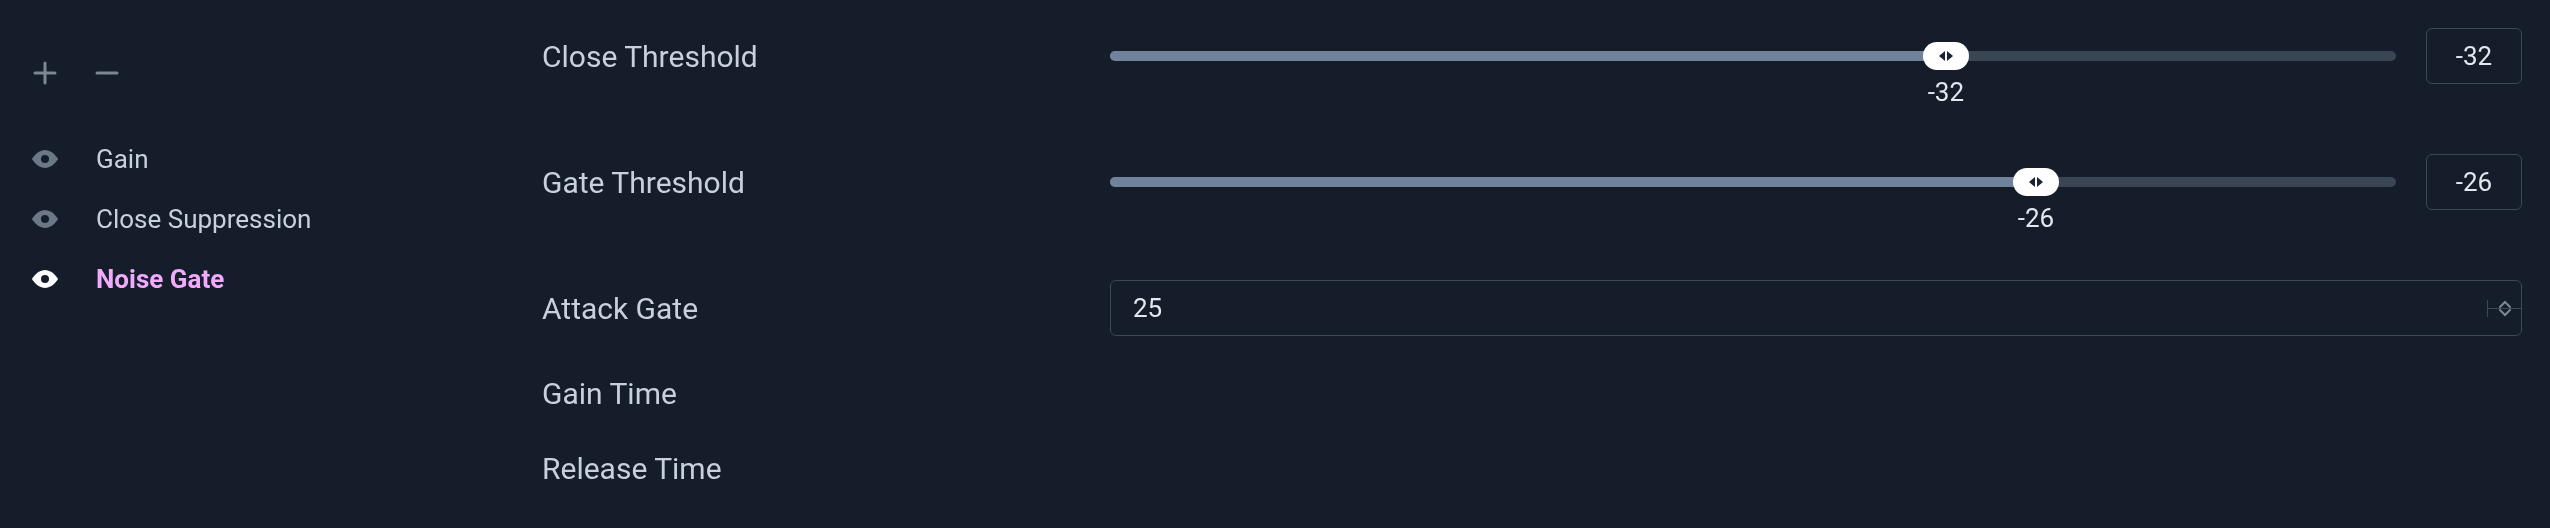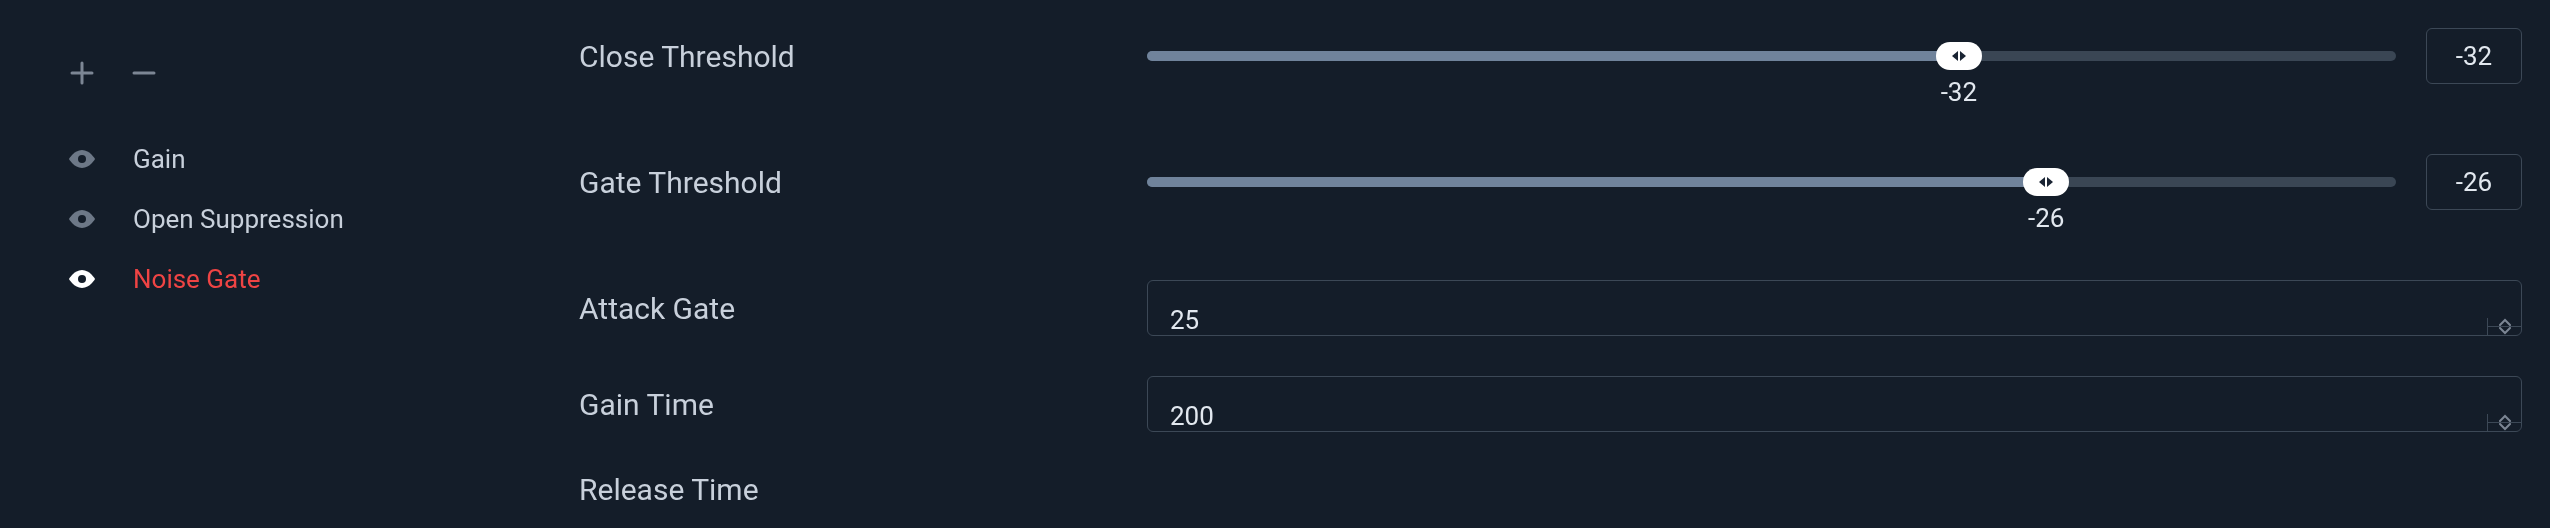--- a/index.html
+++ b/index.html
@@ -16,21 +16,20 @@
     width: 100%;
     height: 100%;
   }
 
   
   .sidebar {
     width: 510px;
     padding-top: 60px;
     padding-left: 30px;
     flex: none;
-    margin-left: 37px;
   }
   .sidebar-tools {
     display: flex;
     gap: 36px;
     align-items: center;
     padding-left: 2px;
     margin-bottom: 58px;
   }
   .tool-btn {
     color: #7c8694;
@@ -56,22 +55,22 @@
     color:#6d7887;
     flex:none;
   }
   .eye.bright { color:#ffffff; }
   .filter-label {
     font-size: 26px;
     color:#c8d0db;
     font-weight:400;
   }
   .filter-item.active .filter-label {
-    color:#ef4444;
-    font-weight:400;
+    color:#f0abfc;
+    font-weight:700;
   }
 
   
   .settings {
     flex: 1;
     padding-top: 28px;
     padding-right: 28px;
   }
   .row {
     display:flex;
@@ -155,21 +154,21 @@
     font-size:26px;
     color:#e2e8ef;
     flex:none;
     background:transparent;
   }
 
   
   .spinner {
     flex:1;
     display:flex;
-    align-items:flex-end;
+    align-items:center;
     border:1px solid #3c4856;
     border-radius:6px;
     height:56px;
     background:transparent;
   }
   .spinner-input {
     flex:1;
     background:transparent;
     border:none;
     outline:none;
@@ -224,21 +223,21 @@
         </span>
         <span class="filter-label">Gain</span>
       </div>
       <div class="filter-item">
         <span class="eye">
           <svg width="28" height="18" viewBox="0 0 28 18">
               <path d="M14 0C6 0 1 9 1 9s5 9 13 9 13-9 13-9S22 0 14 0z" fill="currentColor"></path>
               <circle cx="14" cy="9" r="4" fill="#141d29"></circle>
             </svg>
         </span>
-        <span class="filter-label">Open Suppression</span>
+        <span class="filter-label">Close Suppression</span>
       </div>
       <div class="filter-item active">
         <span class="eye bright">
           <svg width="28" height="18" viewBox="0 0 28 18">
               <path d="M14 0C6 0 1 9 1 9s5 9 13 9 13-9 13-9S22 0 14 0z" fill="currentColor"></path>
               <circle cx="14" cy="9" r="4" fill="#141d29"></circle>
             </svg>
         </span>
         <span class="filter-label">Noise Gate</span>
       </div>
@@ -295,37 +294,20 @@
                   <path d="M1 1l5 5 5-5" stroke="currentColor" stroke-width="2" fill="none" stroke-linecap="round"></path>
                 </svg>
               </div>
           </div>
         </div>
       </div>
     </div>
 
     <div class="row spinner-row">
       <div class="row-label">Gain Time</div>
-      <div class="row-control">
-        <div class="spinner">
-          <input class="spinner-input" value="200" style="">
-          <div class="spinner-buttons">
-            <div class="spin-btn">
-                <svg width="12" height="8" viewBox="0 0 12 8">
-                  <path d="M1 7l5-5 5 5" stroke="currentColor" stroke-width="2" fill="none" stroke-linecap="round"></path>
-                </svg>
-              </div>
-            <div class="spin-btn">
-                <svg width="12" height="8" viewBox="0 0 12 8">
-                  <path d="M1 1l5 5 5-5" stroke="currentColor" stroke-width="2" fill="none" stroke-linecap="round"></path>
-                </svg>
-              </div>
-          </div>
-        </div>
-      </div>
     </div>
 
     <div class="row spinner-row" style="margin-bottom:4px">
       <div class="row-label">Release Time</div>
     </div>
 
   </div>
 </div>
 
 </body></html>

